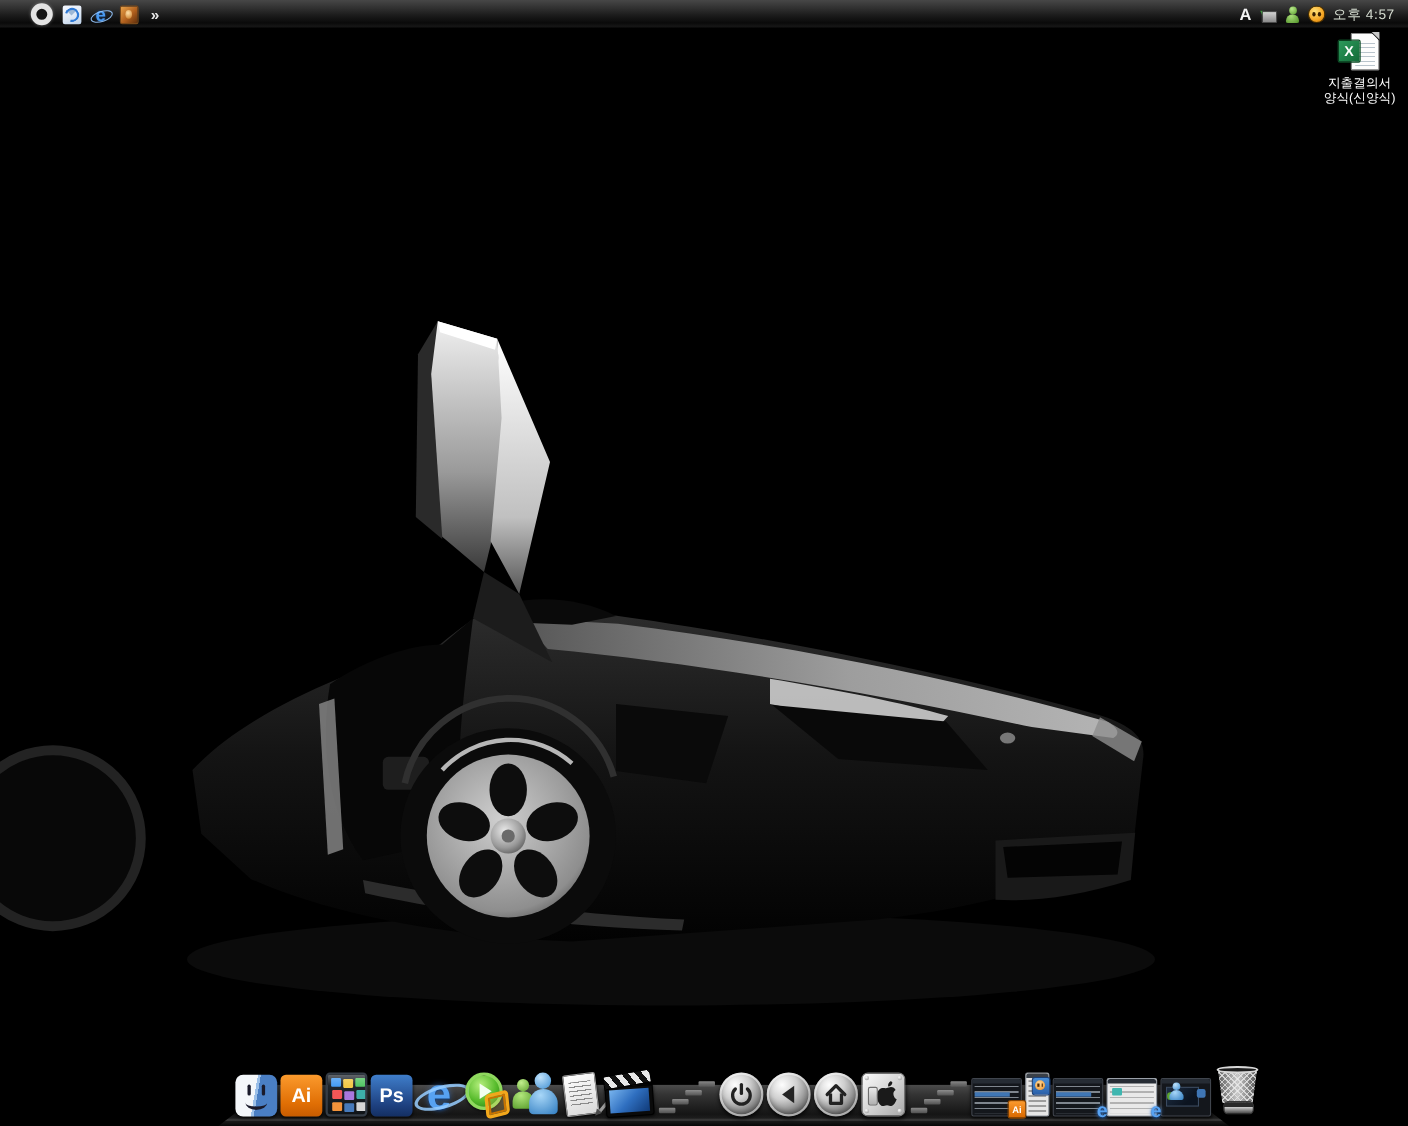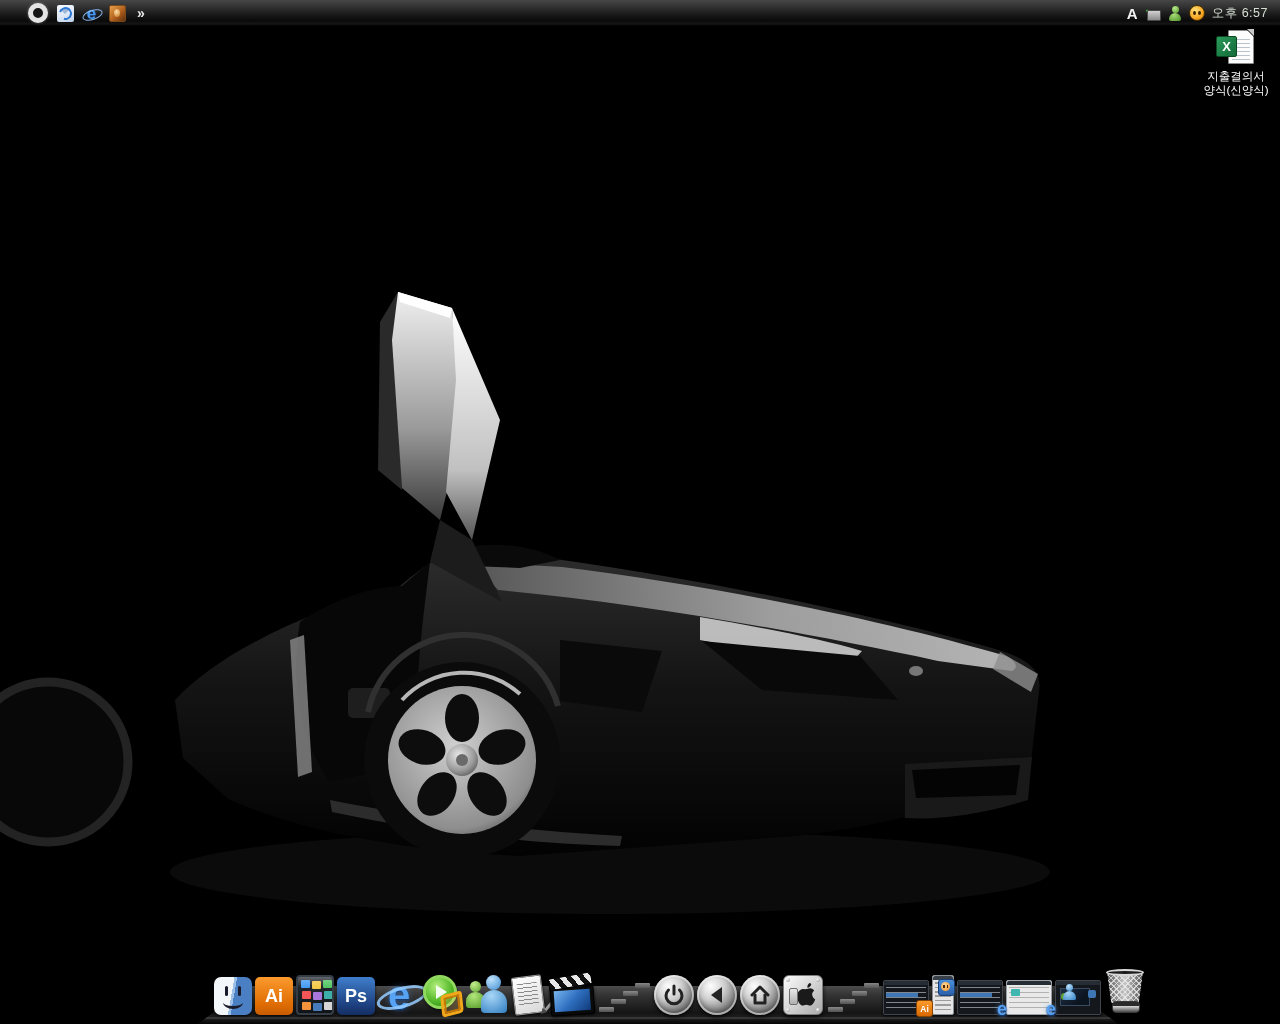--- a/index.html
+++ b/index.html
@@ -338,21 +338,21 @@
         <div class="card"></div>
       </div>
       <div class="tray-person">
         <div class="head"></div>
         <div class="body"></div>
       </div>
       <div class="tray-smiley">
         <div class="eye l"></div>
         <div class="eye r"></div>
       </div>
-      <span class="clock">오후 6:57</span>
+      <span class="clock">오후 4:57</span>
     </div>
   </div>
 
   <div class="desktop-icon">
     <div class="xl-icon">
       <div class="xl-page">
         <div class="fold"></div>
         <div class="xl-lines"></div>
       </div>
       <div class="xl-green">X</div>

